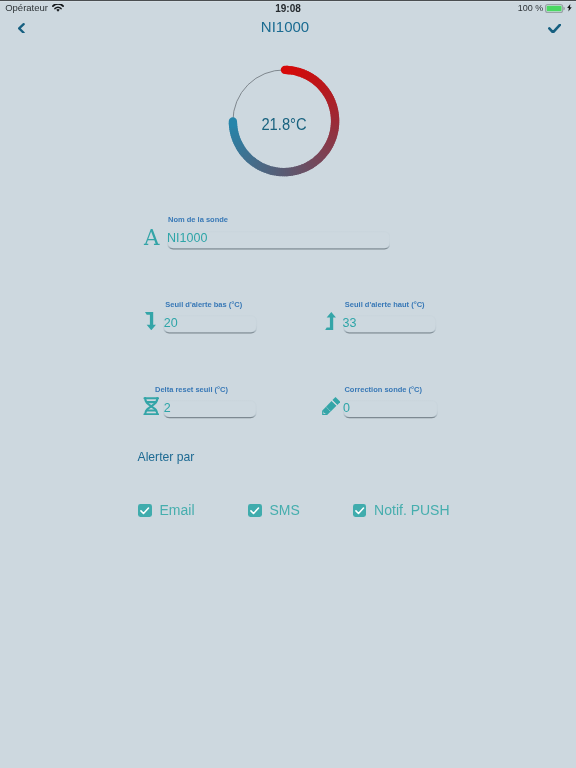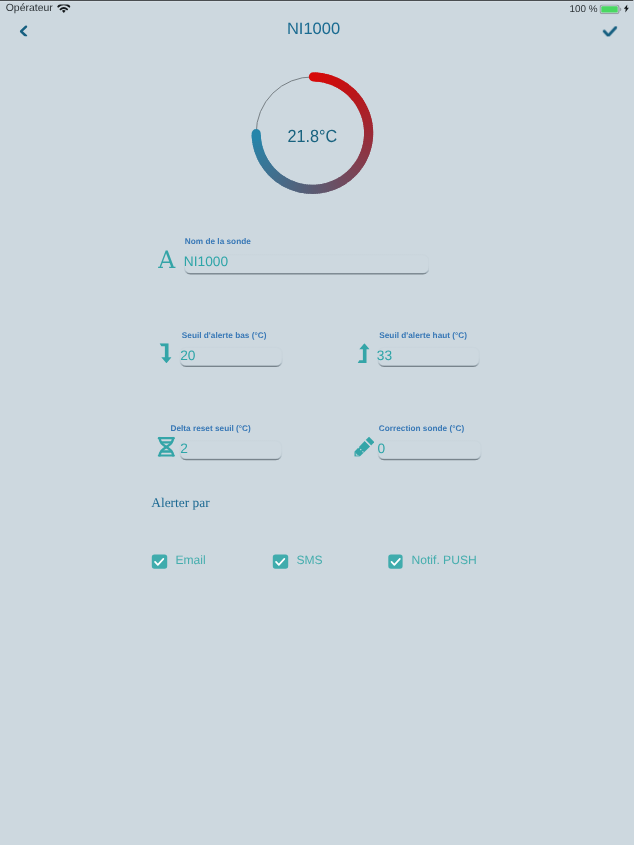--- a/index.html
+++ b/index.html
@@ -44,42 +44,43 @@
   
   .field{position:absolute;}
   .f-icon{position:absolute;}
   .f-label{position:absolute;font-size:7.5px;color:#3878b6;
     white-space:nowrap;line-height:9px;font-weight:bold;}
   .f-box{position:absolute;}
   .f-input{position:absolute;font-size:12.5px;color:#2ea5a8;
     line-height:14px;white-space:nowrap;}
 
   
-  .sec-title{position:absolute;left:137.5px;top:450px;font-size:12.2px;color:#1d6a93;line-height:14px;font-family:Liberation Serif, serif;}
+  .sec-title{position:absolute;left:137.5px;top:450px;font-size:12.2px;color:#1d6a93;line-height:14px;}
   .cbitem{position:absolute;top:503.5px;height:14px;}
   .cb{position:absolute;left:0;top:0;width:13.4px;height:13.4px;border-radius:2.4px;background:#40acad;}
-  .cb-label{position:absolute;left:21.3px;top:0.7px;font-size:11px;color:#46aeae;line-height:13px;white-space:nowrap;}
+  .cb-label{position:absolute;left:21.3px;top:0.7px;font-size:14px;color:#46aeae;line-height:13px;white-space:nowrap;}
 </style>
 </head>
 <body>
 
 <div class="screen">
 
   <div class="topline"></div>
 
   <div class="sb-carrier">Opérateur</div>
 
   <div class="sb-wifi">
     <svg width="12" height="8.2" viewBox="0 0 12 8.2">
       <path d="M0.9 2.05 A7.0 7.0 0 0 1 11.1 2.05" fill="none" stroke="#14181b" stroke-width="1.8" stroke-linecap="round"></path>
       <path d="M3.0 4.55 A4.2 4.2 0 0 1 9.0 4.55" fill="none" stroke="#14181b" stroke-width="1.65" stroke-linecap="round"></path>
       <path d="M4.3 5.85 L6 7.85 L7.7 5.85 A2.5 2.5 0 0 0 4.3 5.85 Z" fill="#14181b"></path>
     </svg>
   </div>
 
+  <div class="sb-time">19:08</div>
   <div class="sb-batt-txt">100 %</div>
 
   <div class="sb-batt">
     <svg width="20.2" height="9" viewBox="0 0 20.2 9">
       <rect x="0.55" y="0.55" width="17.1" height="7.9" rx="2.3" ry="2.3" fill="none" stroke="#9aa1a7" stroke-width="1.1"></rect>
       <path d="M18.3 2.8 a1.55 1.55 0 0 1 0 3.4z" fill="#9aa1a7"></path>
       <rect x="1.65" y="1.65" width="14.9" height="5.7" rx="1.1" ry="1.1" fill="#4ad862"></rect>
     </svg>
   </div>
 

